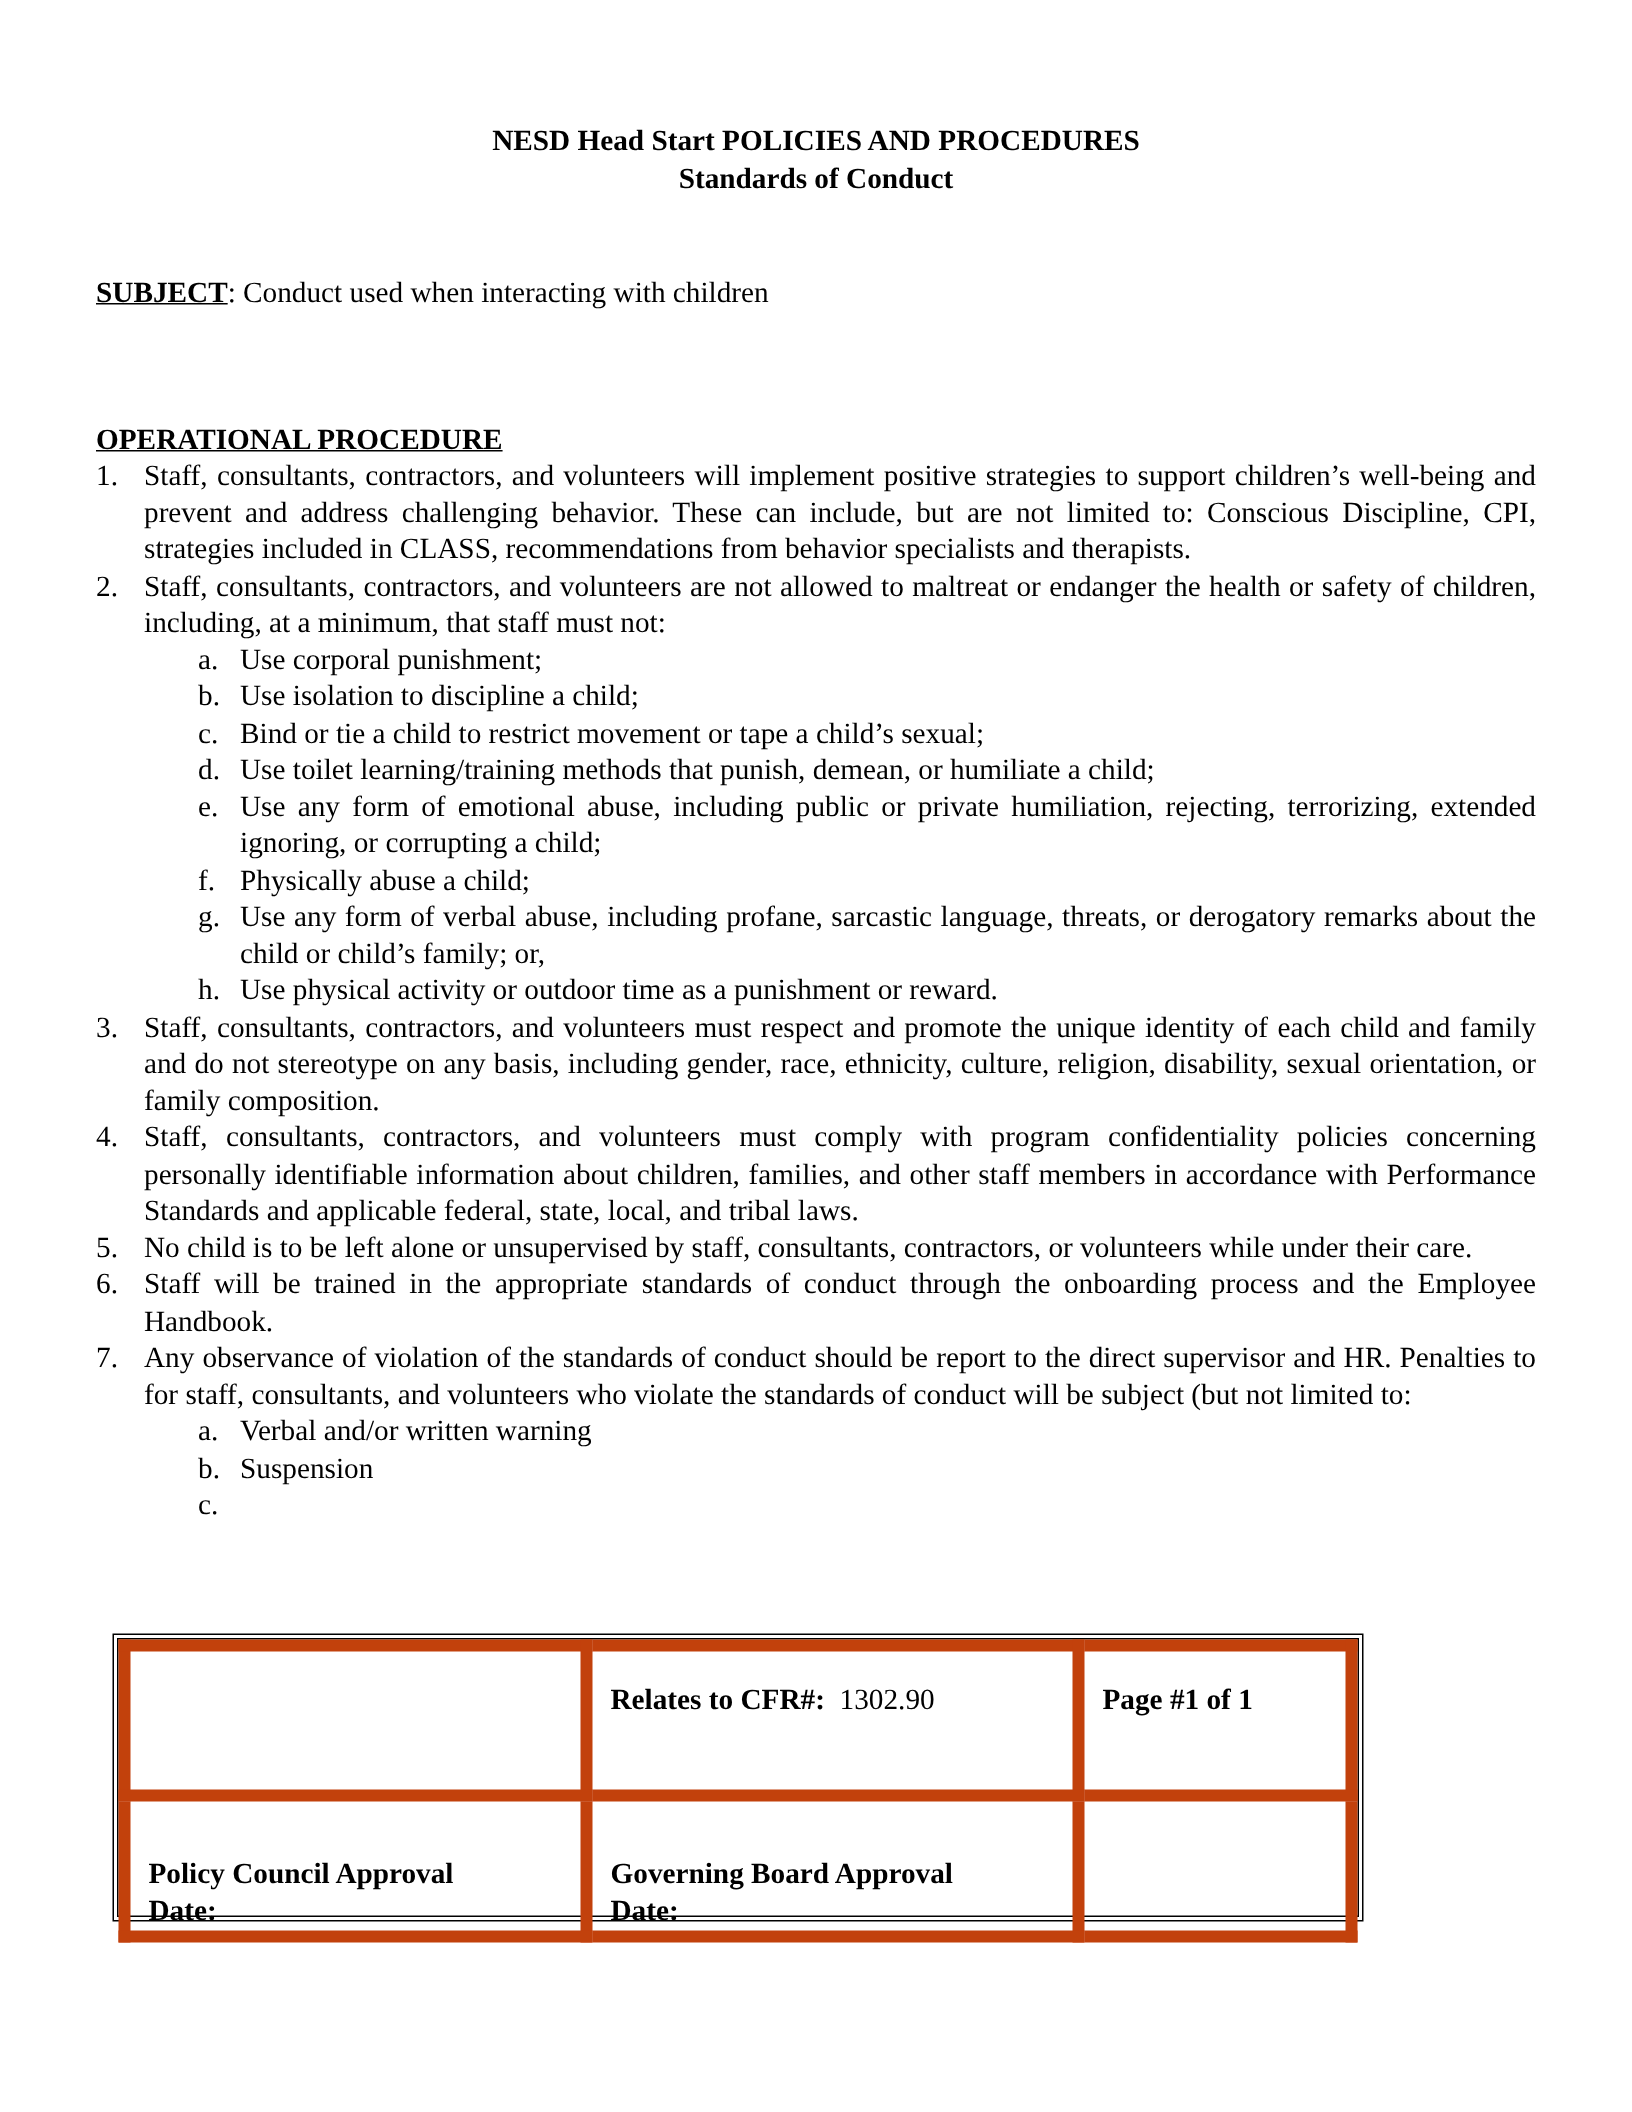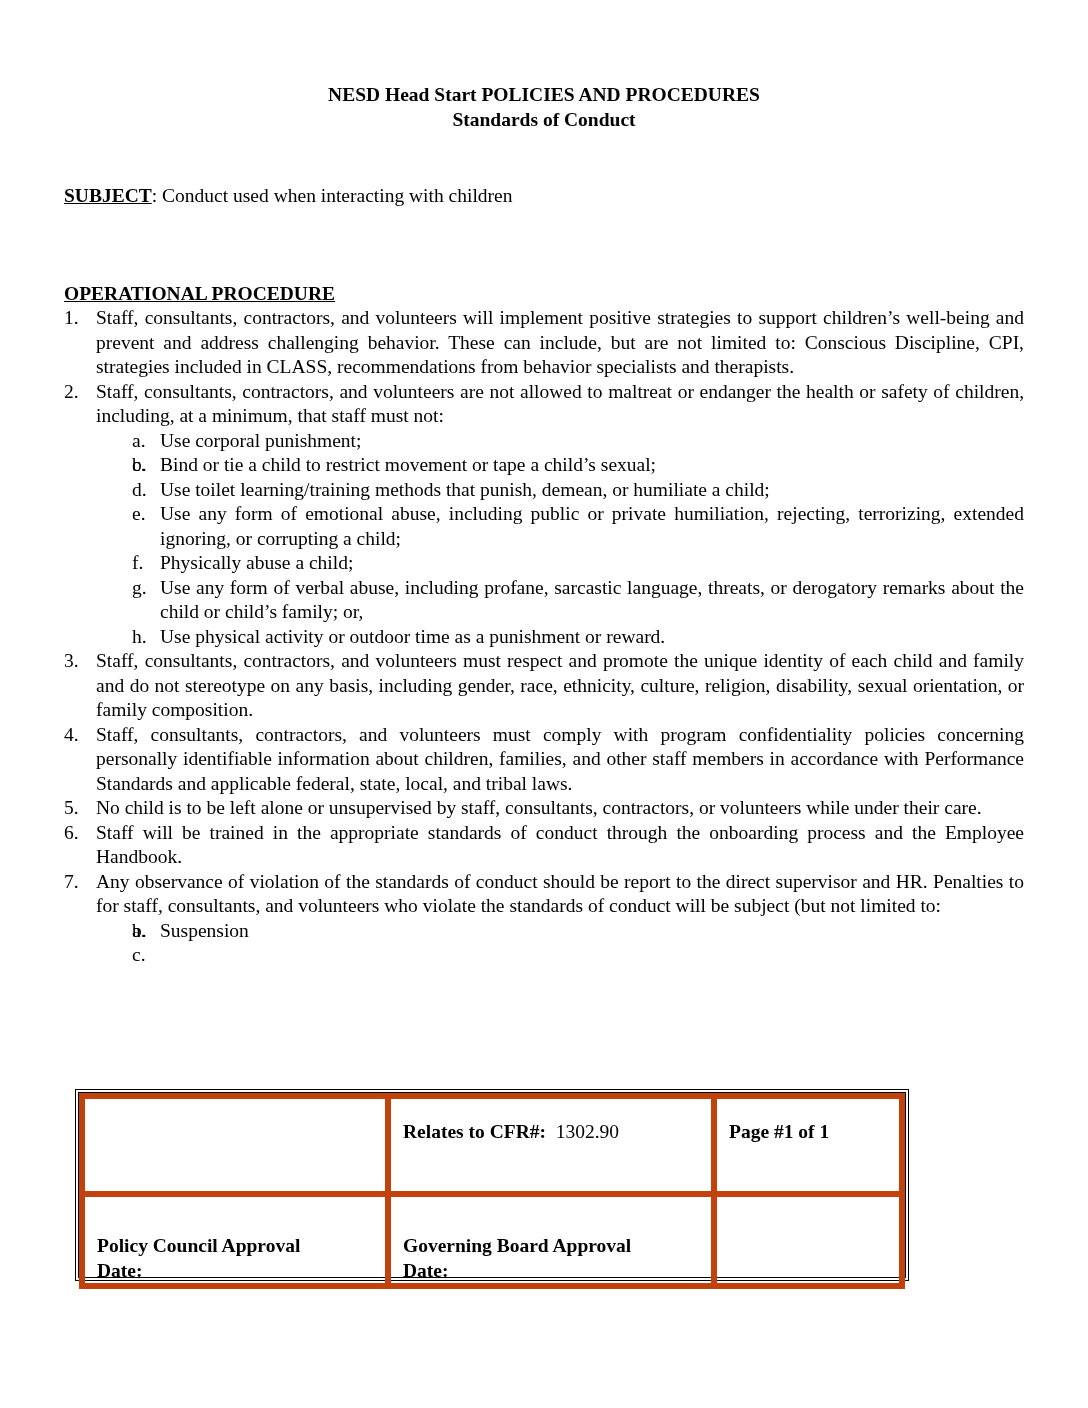--- a/index.html
+++ b/index.html
@@ -25,21 +25,21 @@
   .item .text { margin-left: 32px; text-align: justify; }
   .sub { position: relative; }
   .sub .num { left: 68px; top: 0; }
   .sub .text { margin-left: 96px; text-align: justify; }
 
   .footer-table {
     position: absolute; left: 75px; top: 1089px; width: 834px; height: 192px;
     border: 4px double #000; box-sizing: border-box; border-collapse: collapse;
   }
   table.ft { border-collapse: collapse; width: 100%; height: 100%; }
-  table.ft td { border: 6px solid #c2410c; vertical-align: top; font-weight: bold; font-size: 19.5px; padding: 0 12px; }
+  table.ft td { border: 8px solid #c2410c; vertical-align: top; font-weight: bold; font-size: 19.5px; padding: 0 12px; }
   table.ft tr.r1 td { height: 70px; padding-top: 22px; }
   table.ft tr.r2 td { padding-top: 36px; line-height: 25px; }
   table.ft td.c1 { width: 276px; }
   table.ft td.c2 { width: 296px; }
   .normal { font-weight: normal; }
 </style>
 </head>
 <body>
 
 <div class="page">
@@ -64,20 +64,21 @@
       <div class="item">
         <span class="num">2.</span>
         <div class="text">Staff, consultants, contractors, and volunteers are not allowed to maltreat or endanger the health or safety of children, including, at a minimum, that staff must not:</div>
       </div>
       <div class="sub">
         <span class="num">a.</span>
         <div class="text">Use corporal punishment;</div>
       </div>
       <div class="sub">
         <span class="num">b.</span>
+        <div class="text">Use isolation to discipline a child;</div>
       </div>
       <div class="sub">
         <span class="num">c.</span>
         <div class="text">Bind or tie a child to restrict movement or tape a child’s sexual;</div>
       </div>
       <div class="sub">
         <span class="num">d.</span>
         <div class="text">Use toilet learning/training methods that punish, demean, or humiliate a child;</div>
       </div>
       <div class="sub">
@@ -111,20 +112,21 @@
       <div class="item">
         <span class="num">6.</span>
         <div class="text">Staff will be trained in the appropriate standards of conduct through the onboarding process and the Employee Handbook.</div>
       </div>
       <div class="item">
         <span class="num">7.</span>
         <div class="text">Any observance of violation of the standards of conduct should be report to the direct supervisor and HR. Penalties to for staff, consultants, and volunteers who violate the standards of conduct will be subject (but not limited to:</div>
       </div>
       <div class="sub">
         <span class="num">a.</span>
+        <div class="text">Verbal and/or written warning</div>
       </div>
       <div class="sub">
         <span class="num">b.</span>
         <div class="text">Suspension</div>
       </div>
       <div class="sub">
         <span class="num">c.</span>
       </div>
     </div>
 

